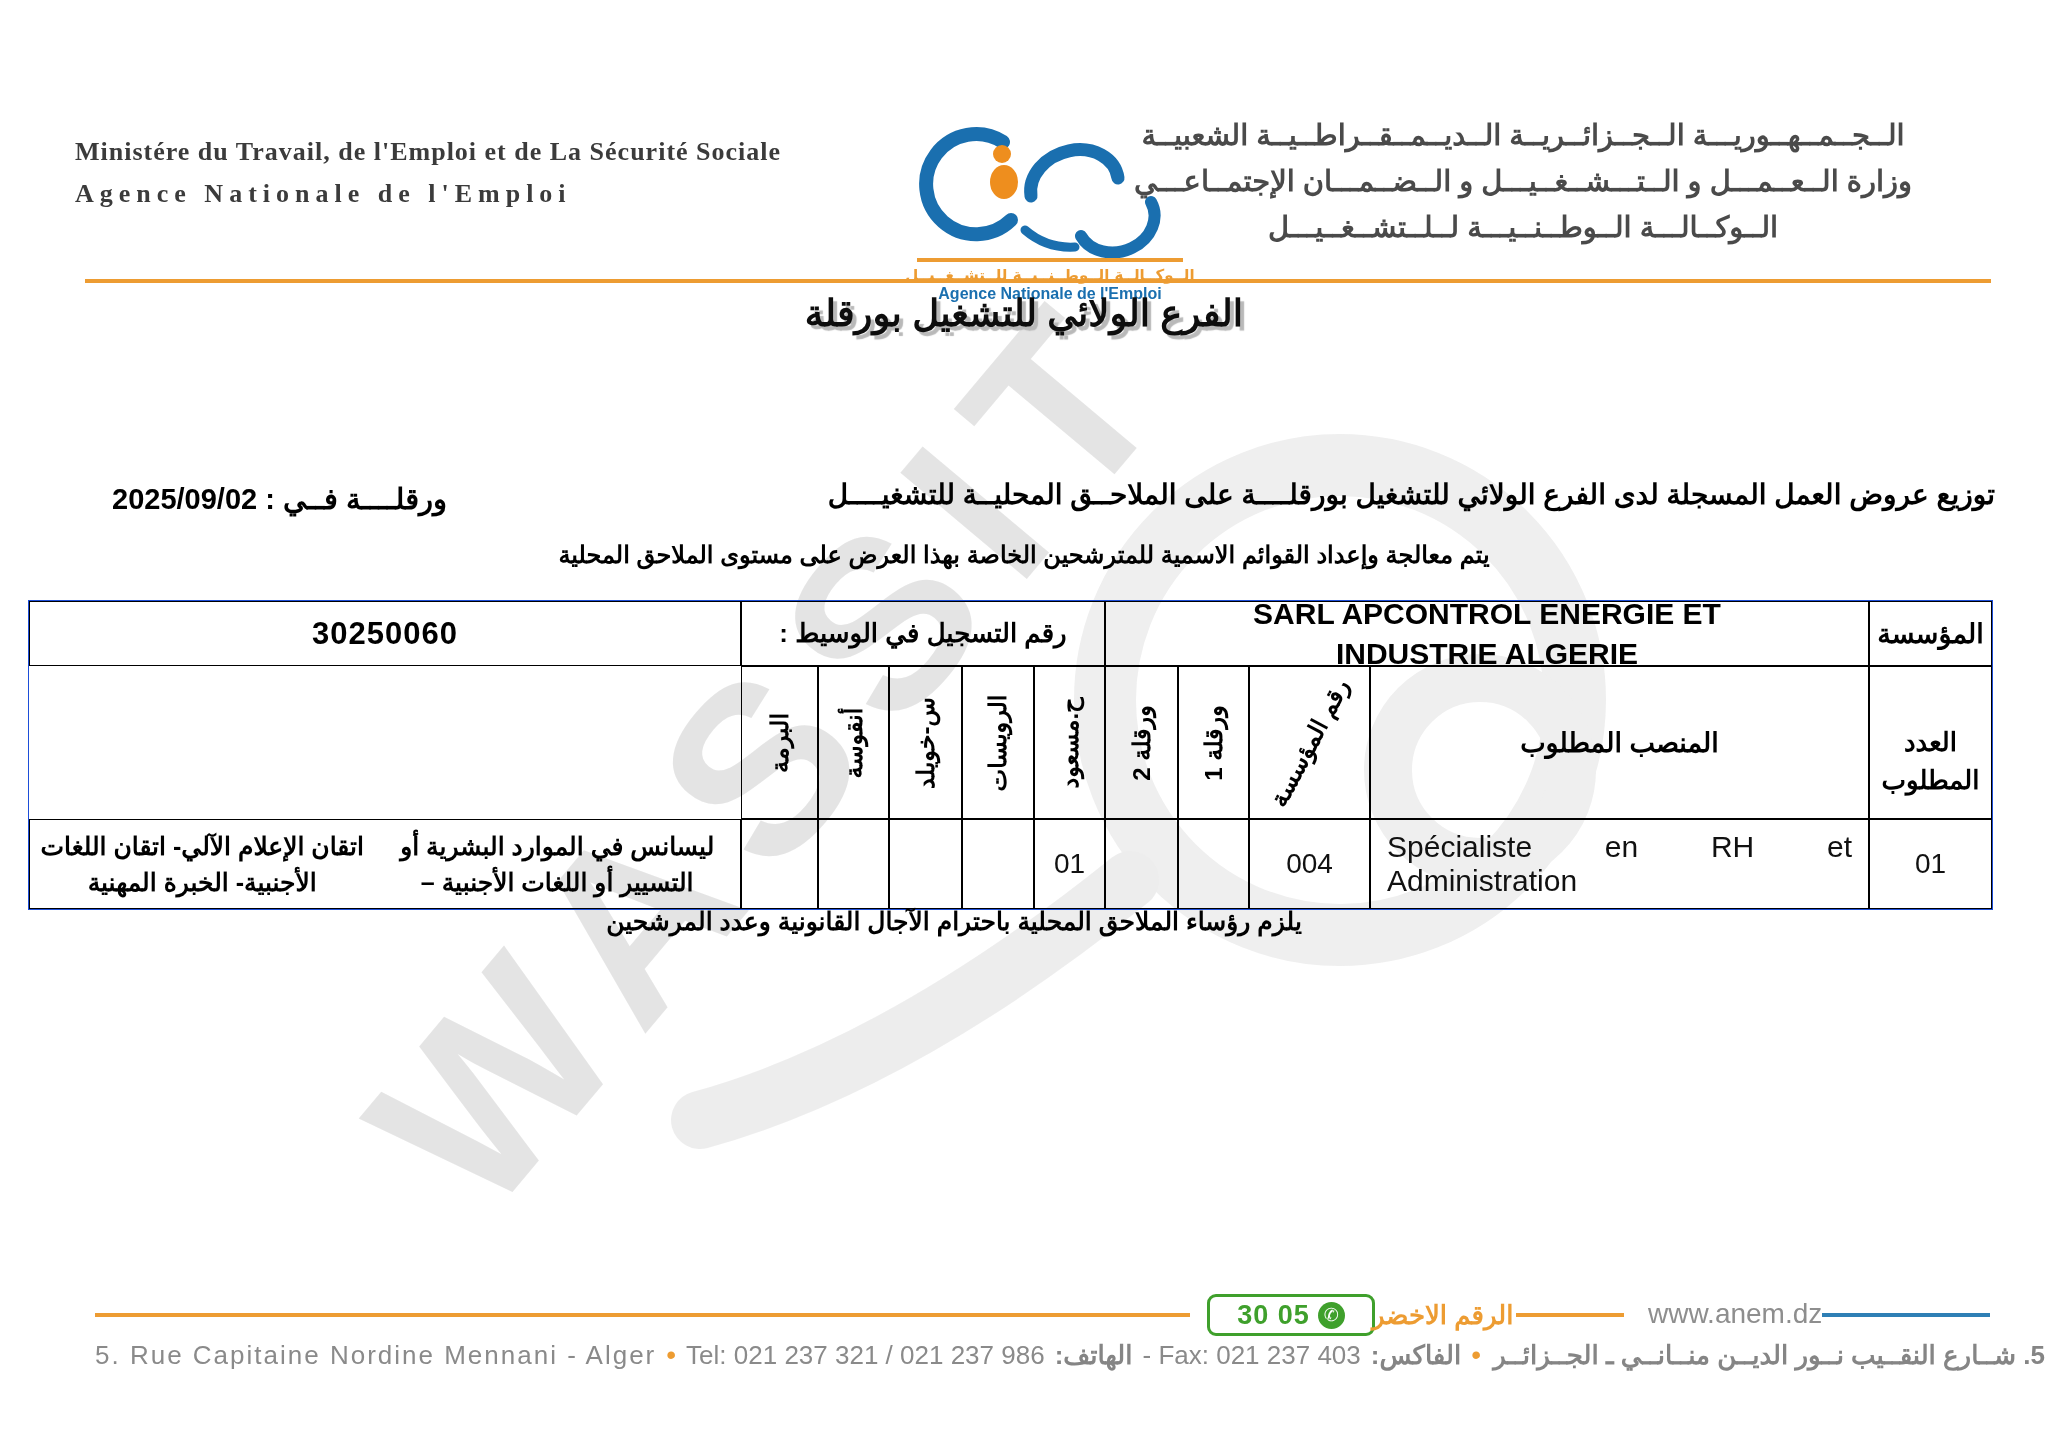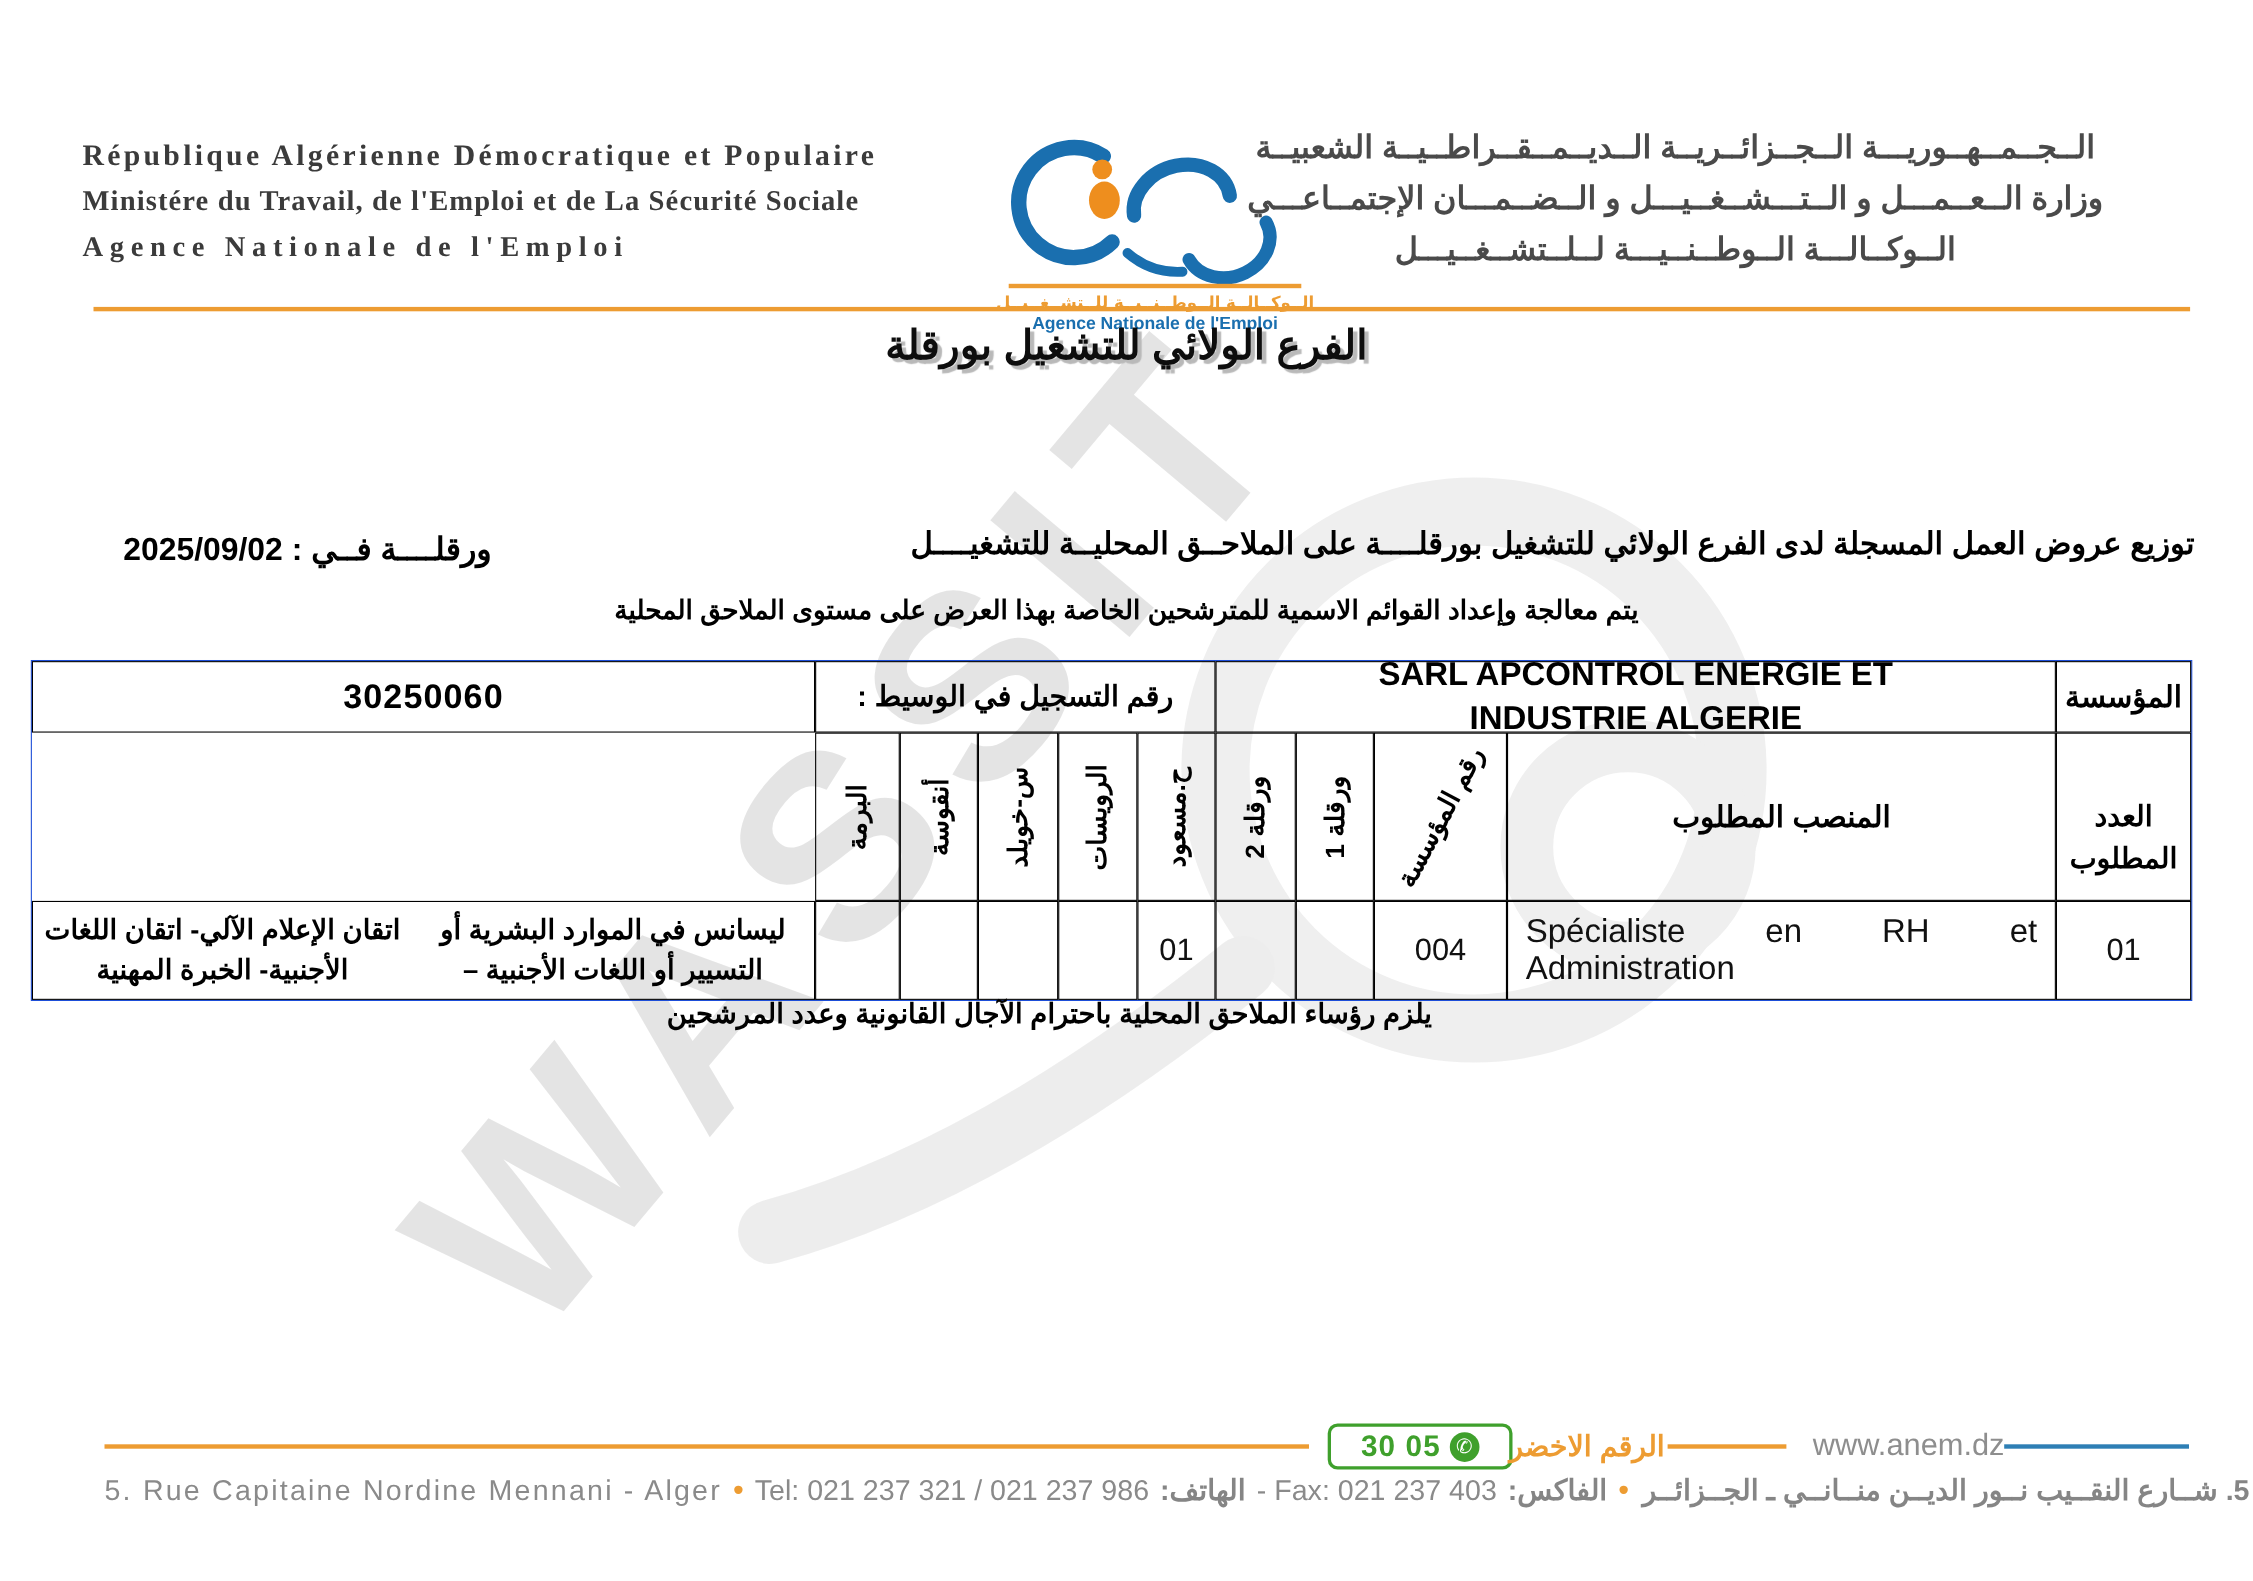--- a/index.html
+++ b/index.html
@@ -111,21 +111,20 @@
   <div class="wm-text">WASSIT</div>
   <svg class="wm-svg" width="2048" height="1437" viewBox="0 0 2048 1437">
     <circle cx="1340" cy="700" r="235" fill="none" stroke="#e2e2e2" stroke-width="62"></circle>
     <circle cx="1480" cy="770" r="92" fill="none" stroke="#e2e2e2" stroke-width="48"></circle>
     <path d="M 700 1120 Q 900 1065 1130 880" fill="none" stroke="#e0e0e0" stroke-width="58" stroke-linecap="round"></path>
   </svg>
 
   <div class="layer">
 
     <div class="hdr-fr">
-      <div class="l1">République Algérienne Démocratique et Populaire</div>
       <div class="l2">Ministére du Travail, de l'Emploi et de La Sécurité Sociale</div>
       <div class="l3">Agence Nationale de l'Emploi</div>
     </div>
 
     <div class="hdr-ar">
       <div>الــجــمــهــوريـــة الــجــزائــريــة الــديــمــقــراطــيــة الشعبيــة</div>
       <div>وزارة الــعــمـــل و الــتـــشــغــيـــل و الــضــمـــان الإجتمــاعـــي</div>
       <div>الــوكــالـــة الــوطــنــيـــة لــلــتشــغــيـــل</div>
     </div>
 

